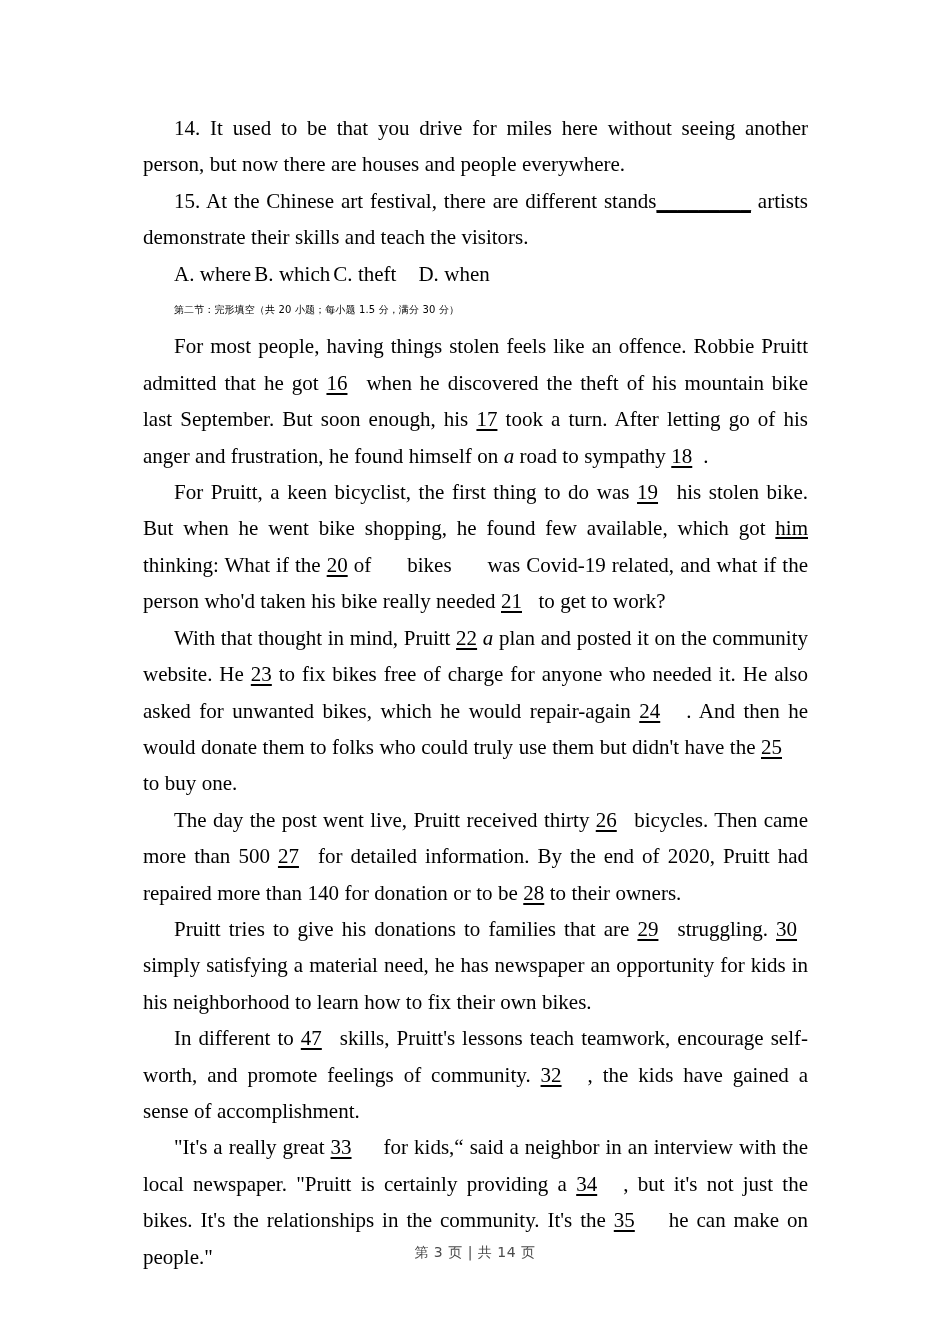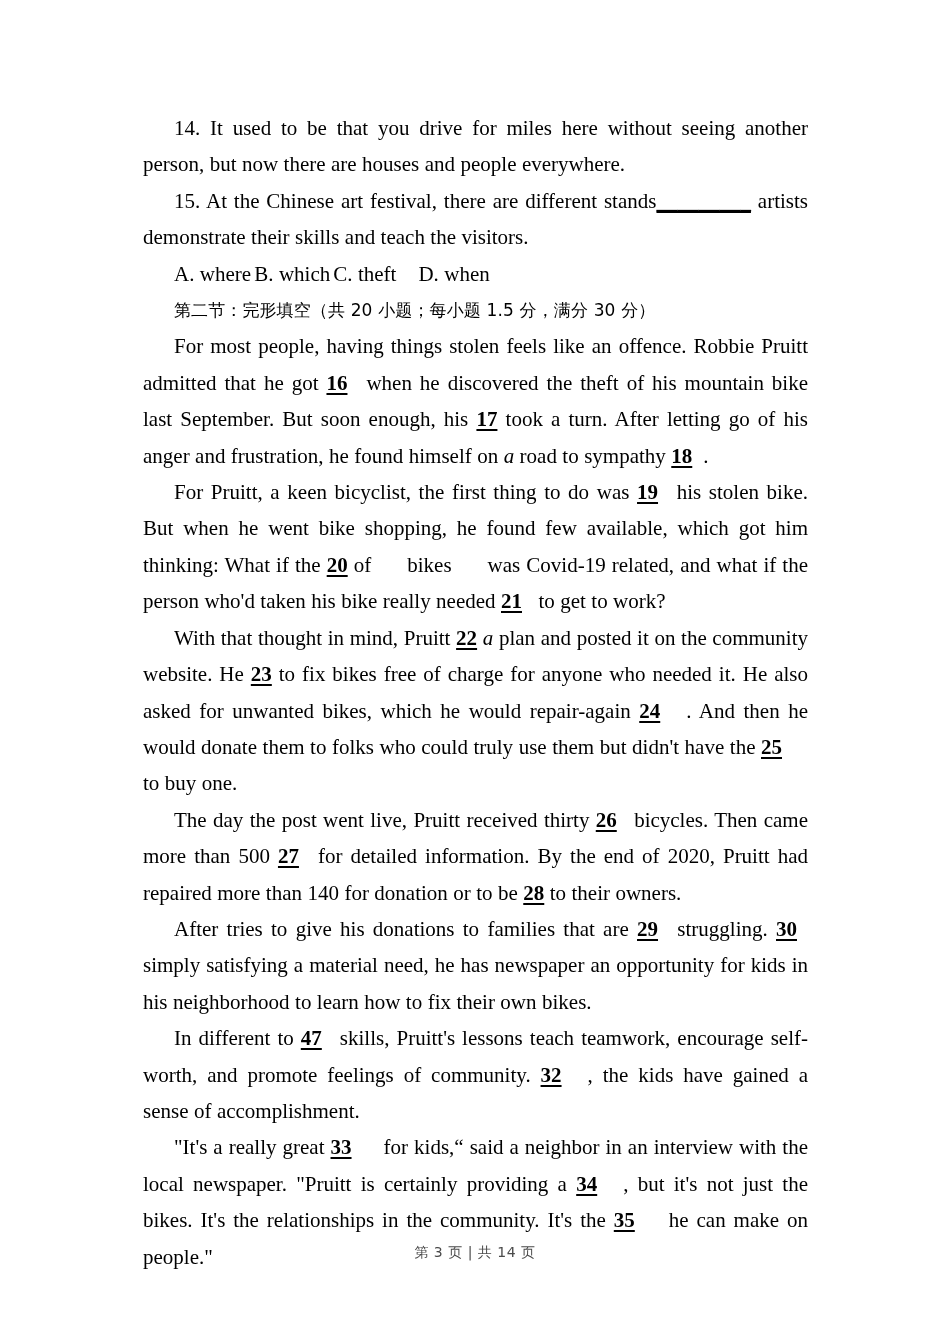--- a/index.html
+++ b/index.html
@@ -24,30 +24,29 @@
   p {
     margin: 0;
     font-size: 21px;
     line-height: 36.4px;
     text-align: justify;
     text-justify: inter-word;
     word-spacing: 0.2px;
   }
   p.q-stem { text-indent: 31px; }
   p.options { text-indent: 31px; }
-  p.cn { text-indent: 31px; font-family: "DejaVu Sans", "Liberation Sans", sans-serif; font-size: 17px; letter-spacing: 0.1px; }
+  p.cn { text-indent: 31px; font-family: "DejaVu Sans", "Liberation Sans", sans-serif; font-size: 10px; letter-spacing: 0.1px; }
   p.para { text-indent: 31px; }
   p.last-line-left { text-align-last: left; }
   .blank {
     text-decoration: underline;
     text-underline-offset: 2.5px;
-    font-weight: bold;
   }
   .ital { font-style: italic; }
-  .uline { text-underline-offset: 2px; }
+  .uline { text-decoration: underline; text-underline-offset: 2px; }
   .sp-sm { display: inline-block; width: 11px; }
   .sp-md { display: inline-block; width: 26px; }
   .sp-lg { display: inline-block; width: 36px; }
   .opt-gap-a { display: inline-block; width: 12px; }
   .opt-gap-b { display: inline-block; width: 3px; }
   .opt-gap-c { display: inline-block; width: 9px; }
   .opt-gap-d { display: inline-block; width: 22px; }
   #footer {
     position: absolute;
     left: 0;
@@ -76,21 +75,21 @@
 
 
   <p class="para"><span>For most people, having things stolen feels like an offence. Robbie Pruitt admitted that he got </span><span class="blank">16</span><span class="sp-sm"></span><span> when he discovered the theft of his mountain bike last September. But soon enough, his </span><span class="blank">17</span><span> took a turn. After letting go of his anger and frustration, he found himself on </span><span class="ital">a</span><span> road to sympathy </span><span class="blank">18</span><span class="sp-sm"></span><span>.</span></p>
 
   <p class="para"><span>For Pruitt, a keen bicyclist, the first thing to do was </span><span class="blank">19</span><span class="sp-sm blank"></span><span> his stolen bike. But when he went bike shopping, he found few available, which got </span><span class="uline">him</span><span> thinking: What if the </span><span class="blank">20</span><span> of</span><span class="sp-lg"></span><span>bikes</span><span class="sp-lg"></span><span>was</span> <span>Covid-19 related, and what if the person who'd taken his bike really needed </span><span class="blank">21</span><span class="sp-sm blank"></span><span> to get to work?</span></p>
 
   <p class="para"><span>With that thought in mind, Pruitt </span><span class="blank">22</span> <span class="ital">a</span><span> plan and posted it on the community website. He </span><span class="blank">23</span><span> to fix bikes free of charge for anyone who needed it. He also asked for unwanted bikes, which he would repair-again </span><span class="blank">24</span><span class="sp-md blank"></span><span>. And then he would donate them to folks who could truly use them but didn't have the </span><span class="blank">25</span><span class="sp-md blank"></span><span> to buy one.</span></p>
 
   <p class="para"><span>The day the post went live, Pruitt received thirty </span><span class="blank">26</span><span class="sp-sm"></span><span> bicycles. Then came more than 500 </span> <span class="blank">27</span><span class="sp-sm blank"></span><span> for detailed information. By the end of 2020, Pruitt had repaired more than 140 for donation or to be </span><span class="blank">28</span><span> to their owners.</span></p>
 
-  <p class="para"><span>After tries to give his donations to families that are </span><span class="blank">29</span><span class="sp-sm blank"></span><span> struggling. </span><span class="blank">30</span><span class="sp-sm blank"></span><span> simply satisfying a material need, he has newspaper an opportunity for kids in his neighborhood to learn how to fix their own bikes.</span></p>
+  <p class="para"><span>Pruitt tries to give his donations to families that are </span><span class="blank">29</span><span class="sp-sm blank"></span><span> struggling. </span><span class="blank">30</span><span class="sp-sm blank"></span><span> simply satisfying a material need, he has newspaper an opportunity for kids in his neighborhood to learn how to fix their own bikes.</span></p>
 
   <p class="para"><span>In different to </span><span class="blank">47</span><span class="sp-sm blank"></span><span> skills, Pruitt's lessons teach teamwork, encourage self-worth, and promote feelings of community. </span><span class="blank">32</span><span class="sp-md blank"></span><span>, the kids have gained a sense of accomplishment.</span></p>
 
   <p class="para last-line-left"><span>"It's a really great </span><span class="blank">33</span><span class="sp-md blank"></span><span> for kids,“ said a neighbor in an interview with the local newspaper. "Pruitt is certainly providing a </span><span class="blank">34</span><span class="sp-md blank"></span><span>, but it's not just the bikes. It's the relationships in the community. It's the </span><span class="blank">35</span><span class="sp-md blank"></span><span> he can make on people."</span></p>
 
 </div>
 
 <div id="footer">
   <span>第 3 页 | 共 14 页</span>
 </div>

